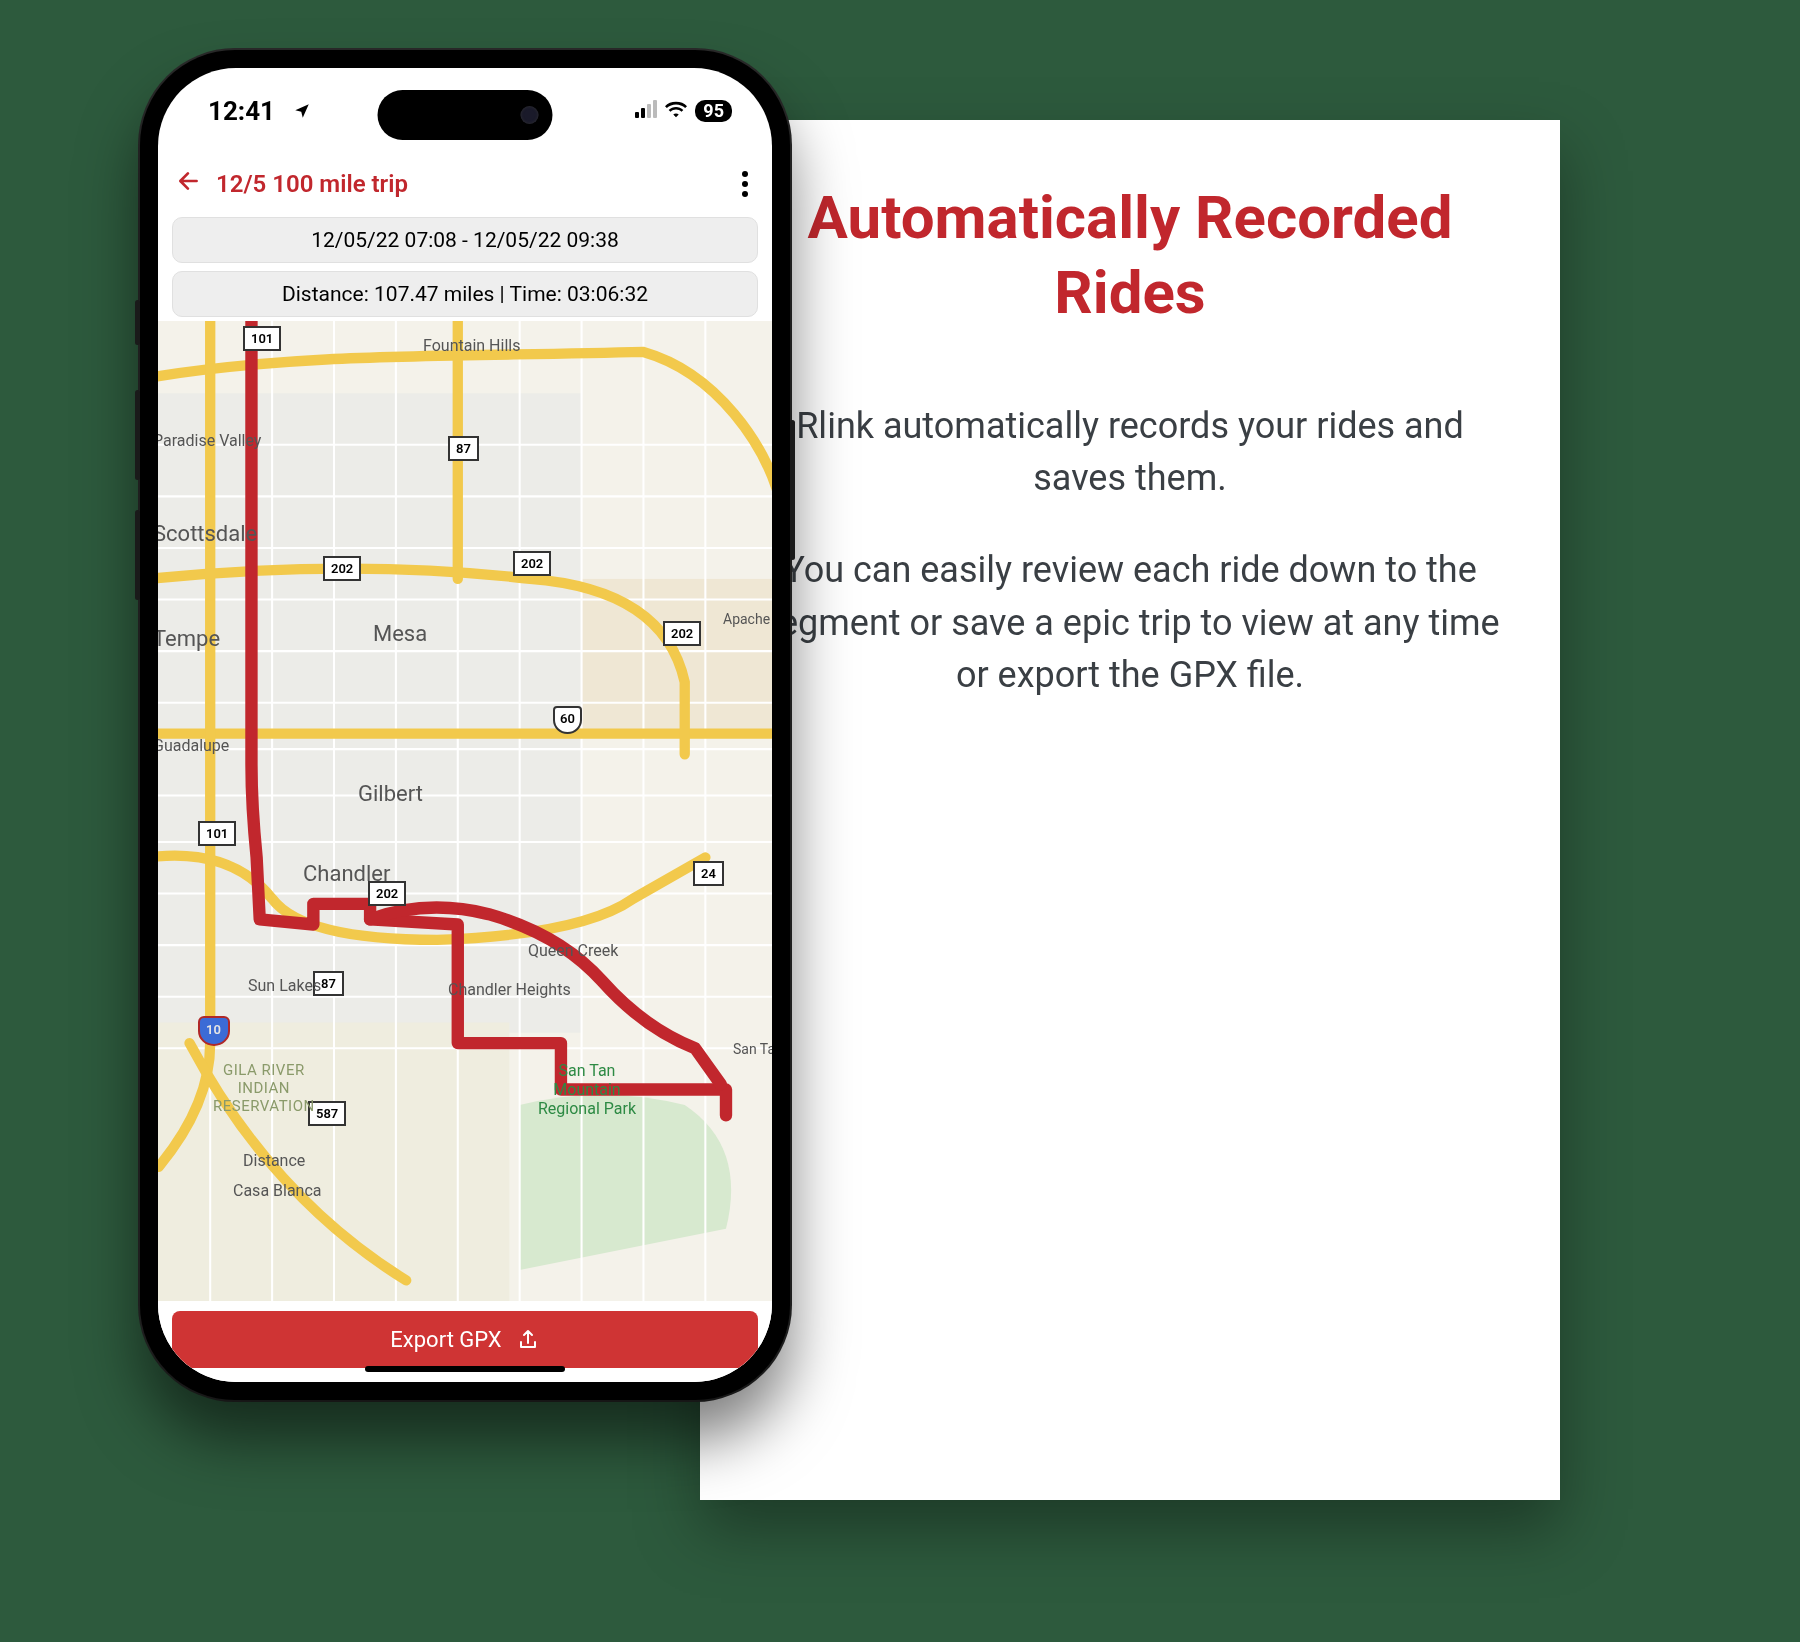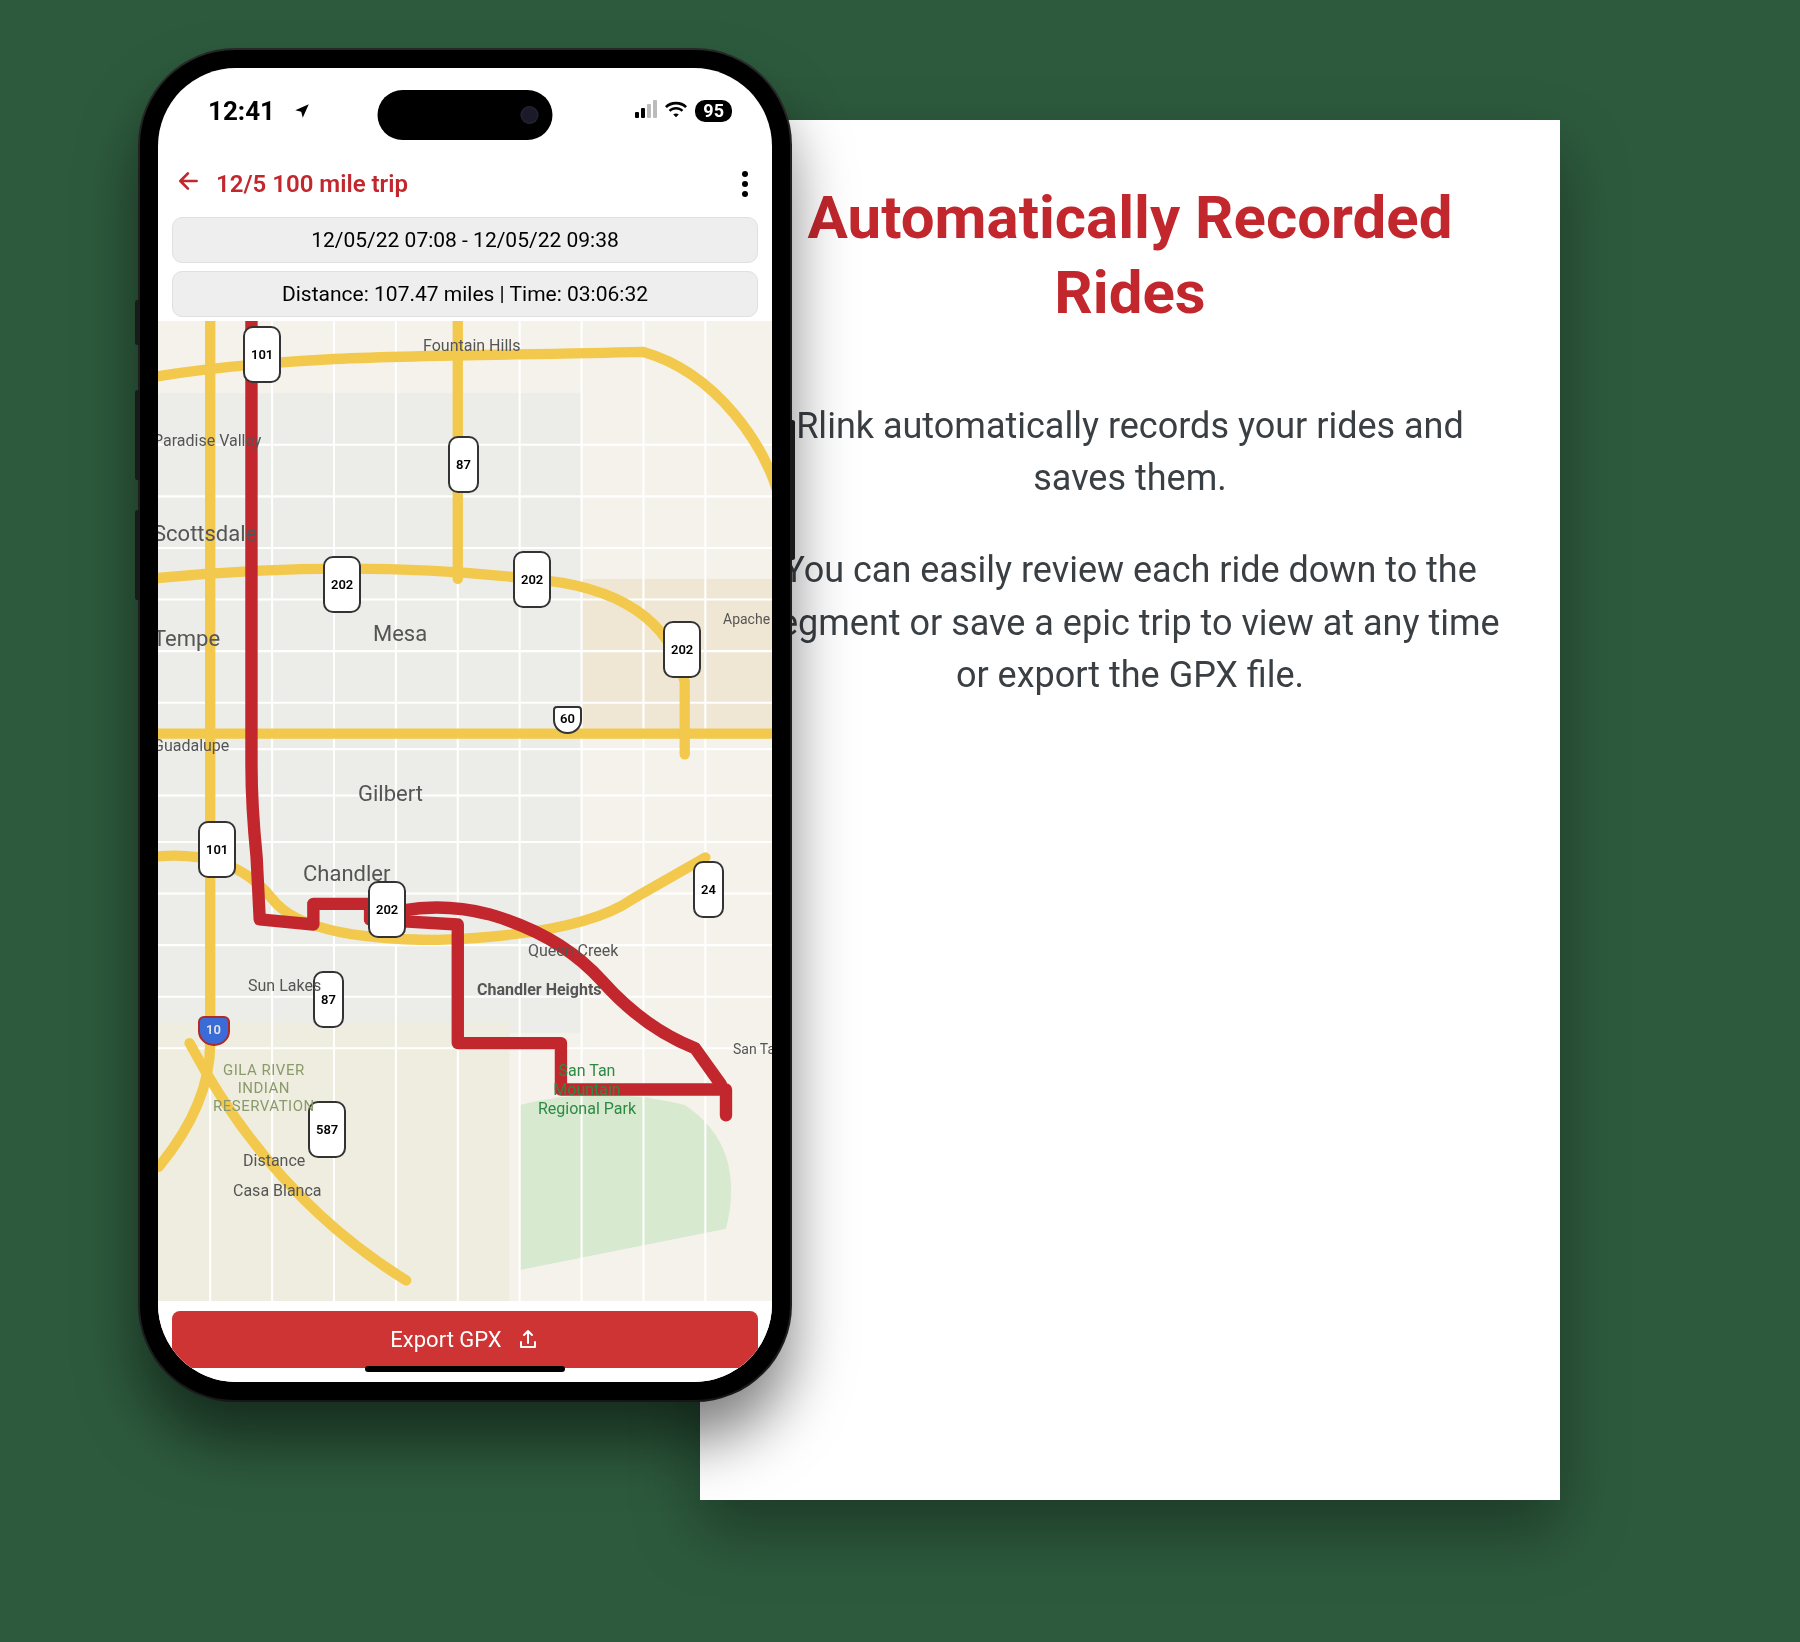--- a/index.html
+++ b/index.html
@@ -211,24 +211,24 @@
     color: #555;
     white-space: nowrap;
   }
   .map-label.city { font-size: 22px; color: #555; }
   .map-label.green { color: #2d8a44; text-align:center; line-height:1.2; }
   .map-label.res { color: #8a9a6a; text-align:center; line-height:1.2; font-size: 15px; letter-spacing: 0.5px; }
   .shield {
     position: absolute;
     background: #fff;
     border: 2px solid #333;
-    border-radius: 10px;
+    border-radius: 0;
     font-size: 13px;
     font-weight: 600;
-    padding: 19px 6px;
+    padding: 3px 6px;
     color: #000;
   }
   .shield.us { border-radius: 4px 4px 50% 50%; padding: 3px 5px 6px 5px; }
   .shield.inter {
     background: #3b6bd6;
     color: #e5e5e5;
     border: 2px solid #b02828;
     border-radius: 6px 6px 50% 50%;
     padding: 4px 7px 7px 6px;
   }
@@ -387,21 +387,21 @@
           <div class="map-label" style="left:265px; top:15px;">Fountain Hills</div>
           <div class="map-label" style="left:-5px; top:110px;">Paradise Valley</div>
           <div class="map-label city" style="left:-5px; top:200px;">Scottsdale</div>
           <div class="map-label city" style="left:-5px; top:305px;">Tempe</div>
           <div class="map-label city" style="left:215px; top:300px;">Mesa</div>
           <div class="map-label" style="left:565px; top:290px; font-size:14px;">Apache Junction</div>
           <div class="map-label" style="left:-5px; top:415px;">Guadalupe</div>
           <div class="map-label city" style="left:200px; top:460px;">Gilbert</div>
           <div class="map-label city" style="left:145px; top:540px;">Chandler</div>
           <div class="map-label" style="left:90px; top:655px;">Sun Lakes</div>
-          <div class="map-label" style="left:319px; top:660px; line-height:1.1;font-weight:bold;">Chandler Heights</div>
+          <div class="map-label" style="left:290px; top:660px; line-height:1.1;">Chandler Heights</div>
           <div class="map-label" style="left:370px; top:620px;">Queen Creek</div>
           <div class="map-label" style="left:575px; top:720px; font-size:14px;">San Tan Valley</div>
           <div class="map-label" style="left:85px; top:830px;">Distance</div>
           <div class="map-label" style="left:75px; top:860px;">Casa Blanca</div>
 
           <div class="map-label green" style="left:380px; top:740px;">San Tan<br>Mountain<br>Regional Park</div>
           <div class="map-label res" style="left:55px; top:740px;">GILA RIVER<br>INDIAN<br>RESERVATION</div>
         </div>
 
         <div class="export-btn">

